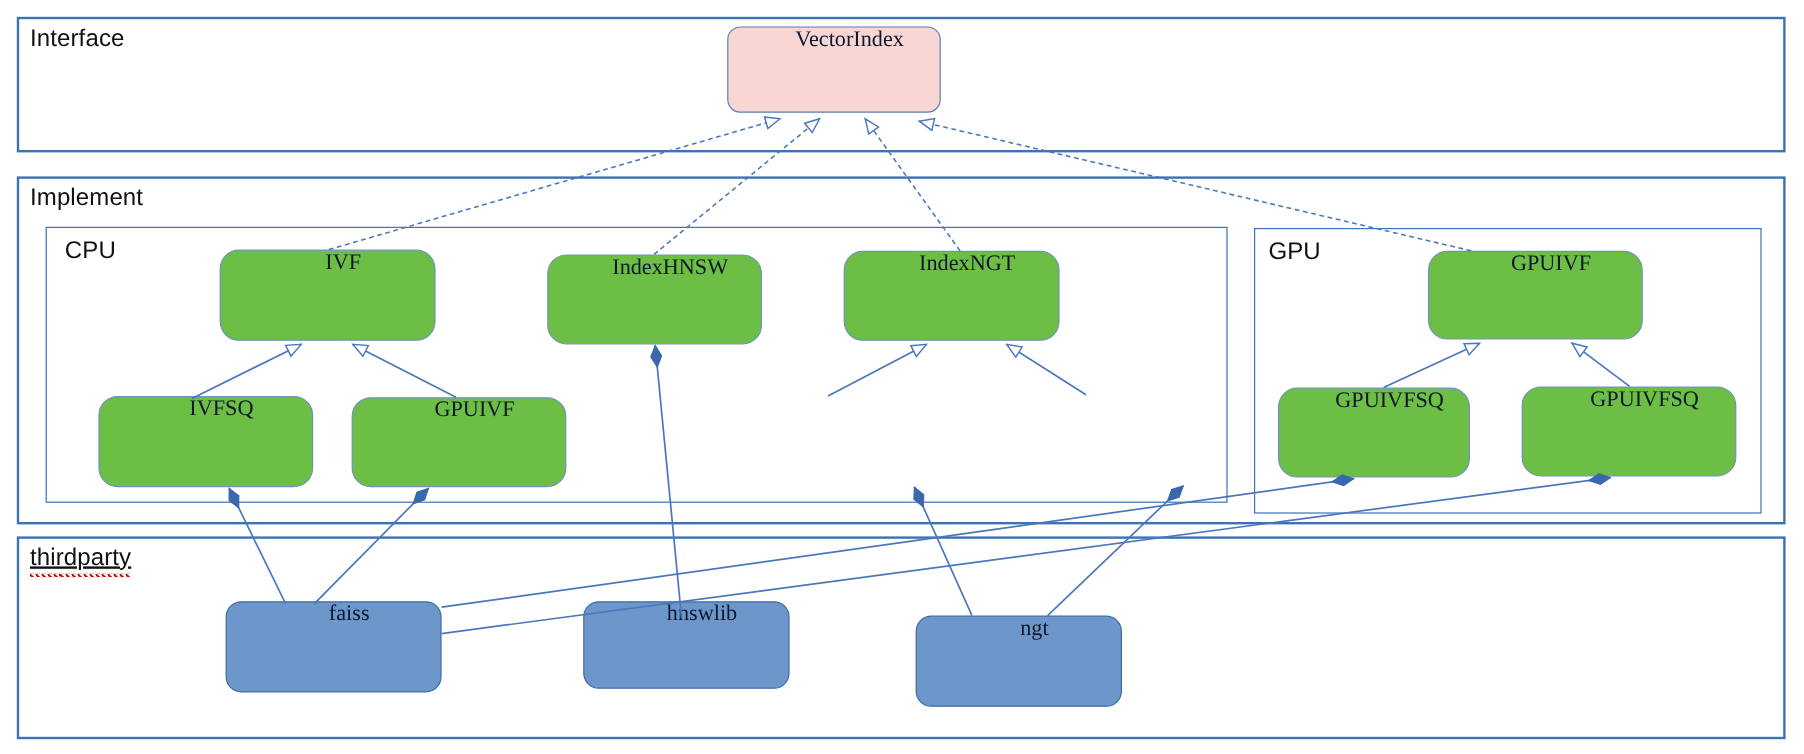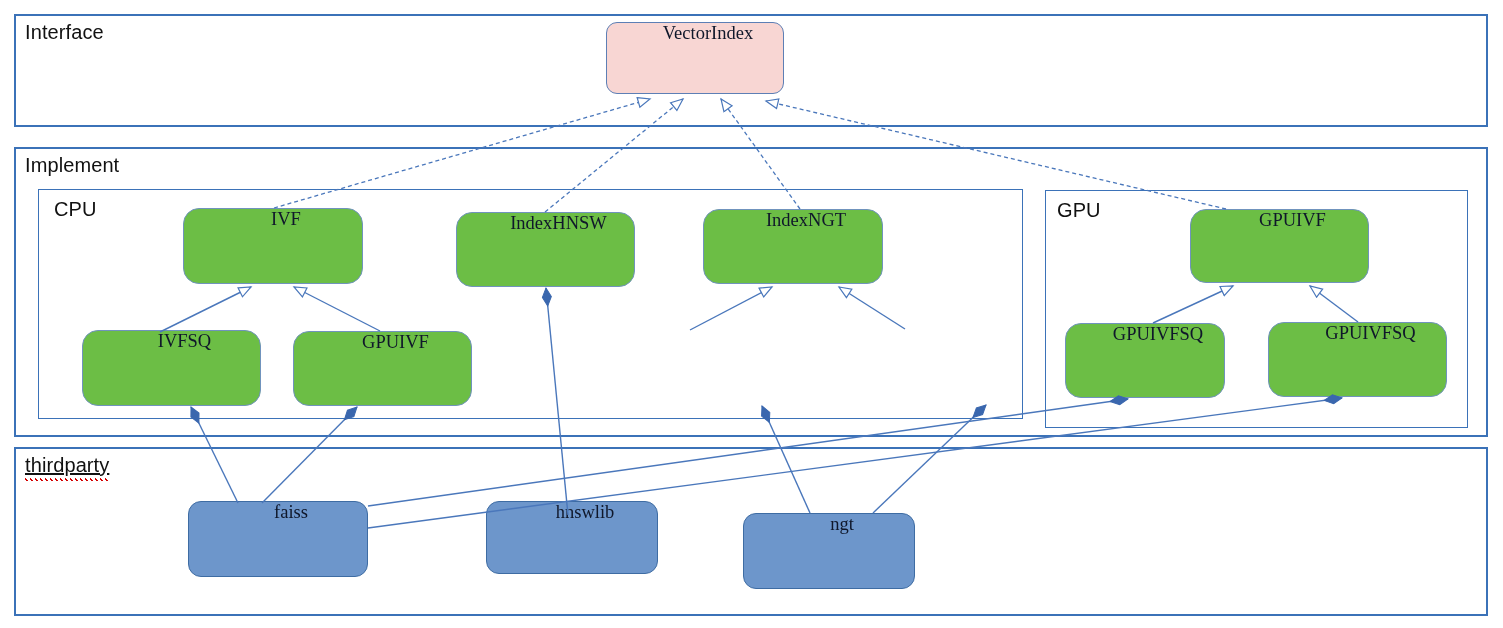--- a/index.html
+++ b/index.html
@@ -99,21 +99,21 @@
   </div>
 
   <div class="node blue" style="left:188px;top:501px;width:180px;height:76px">
     <span>faiss</span>
   </div>
 
   <div class="node blue" style="left:486px;top:501px;width:172px;height:73px">
     <span>hnswlib</span>
   </div>
 
-  <div class="node blue" style="left:743px;top:513px;width:172px;height:76px">
+  <div class="node blue" style="left:763px;top:513px;width:172px;height:76px">
     <span>ngt</span>
   </div>
 
   <svg class="edges" width="1503" height="628" viewBox="0 0 1503 628">
     <defs>
       <marker id="tri" markerUnits="userSpaceOnUse" markerWidth="15" markerHeight="13" refX="13" refY="6" orient="auto">
         <path d="M1,1 L13,6 L1,11 Z" fill="#ffffff" stroke="#4a77bb" stroke-width="1.2"></path>
       </marker>
       <marker id="diam" markerUnits="userSpaceOnUse" markerWidth="21" markerHeight="11" refX="19" refY="5.5" orient="auto">
         <path d="M1,5.5 L10,1 L19,5.5 L10,10 Z" fill="#3a67ae" stroke="#3a67ae"></path>

